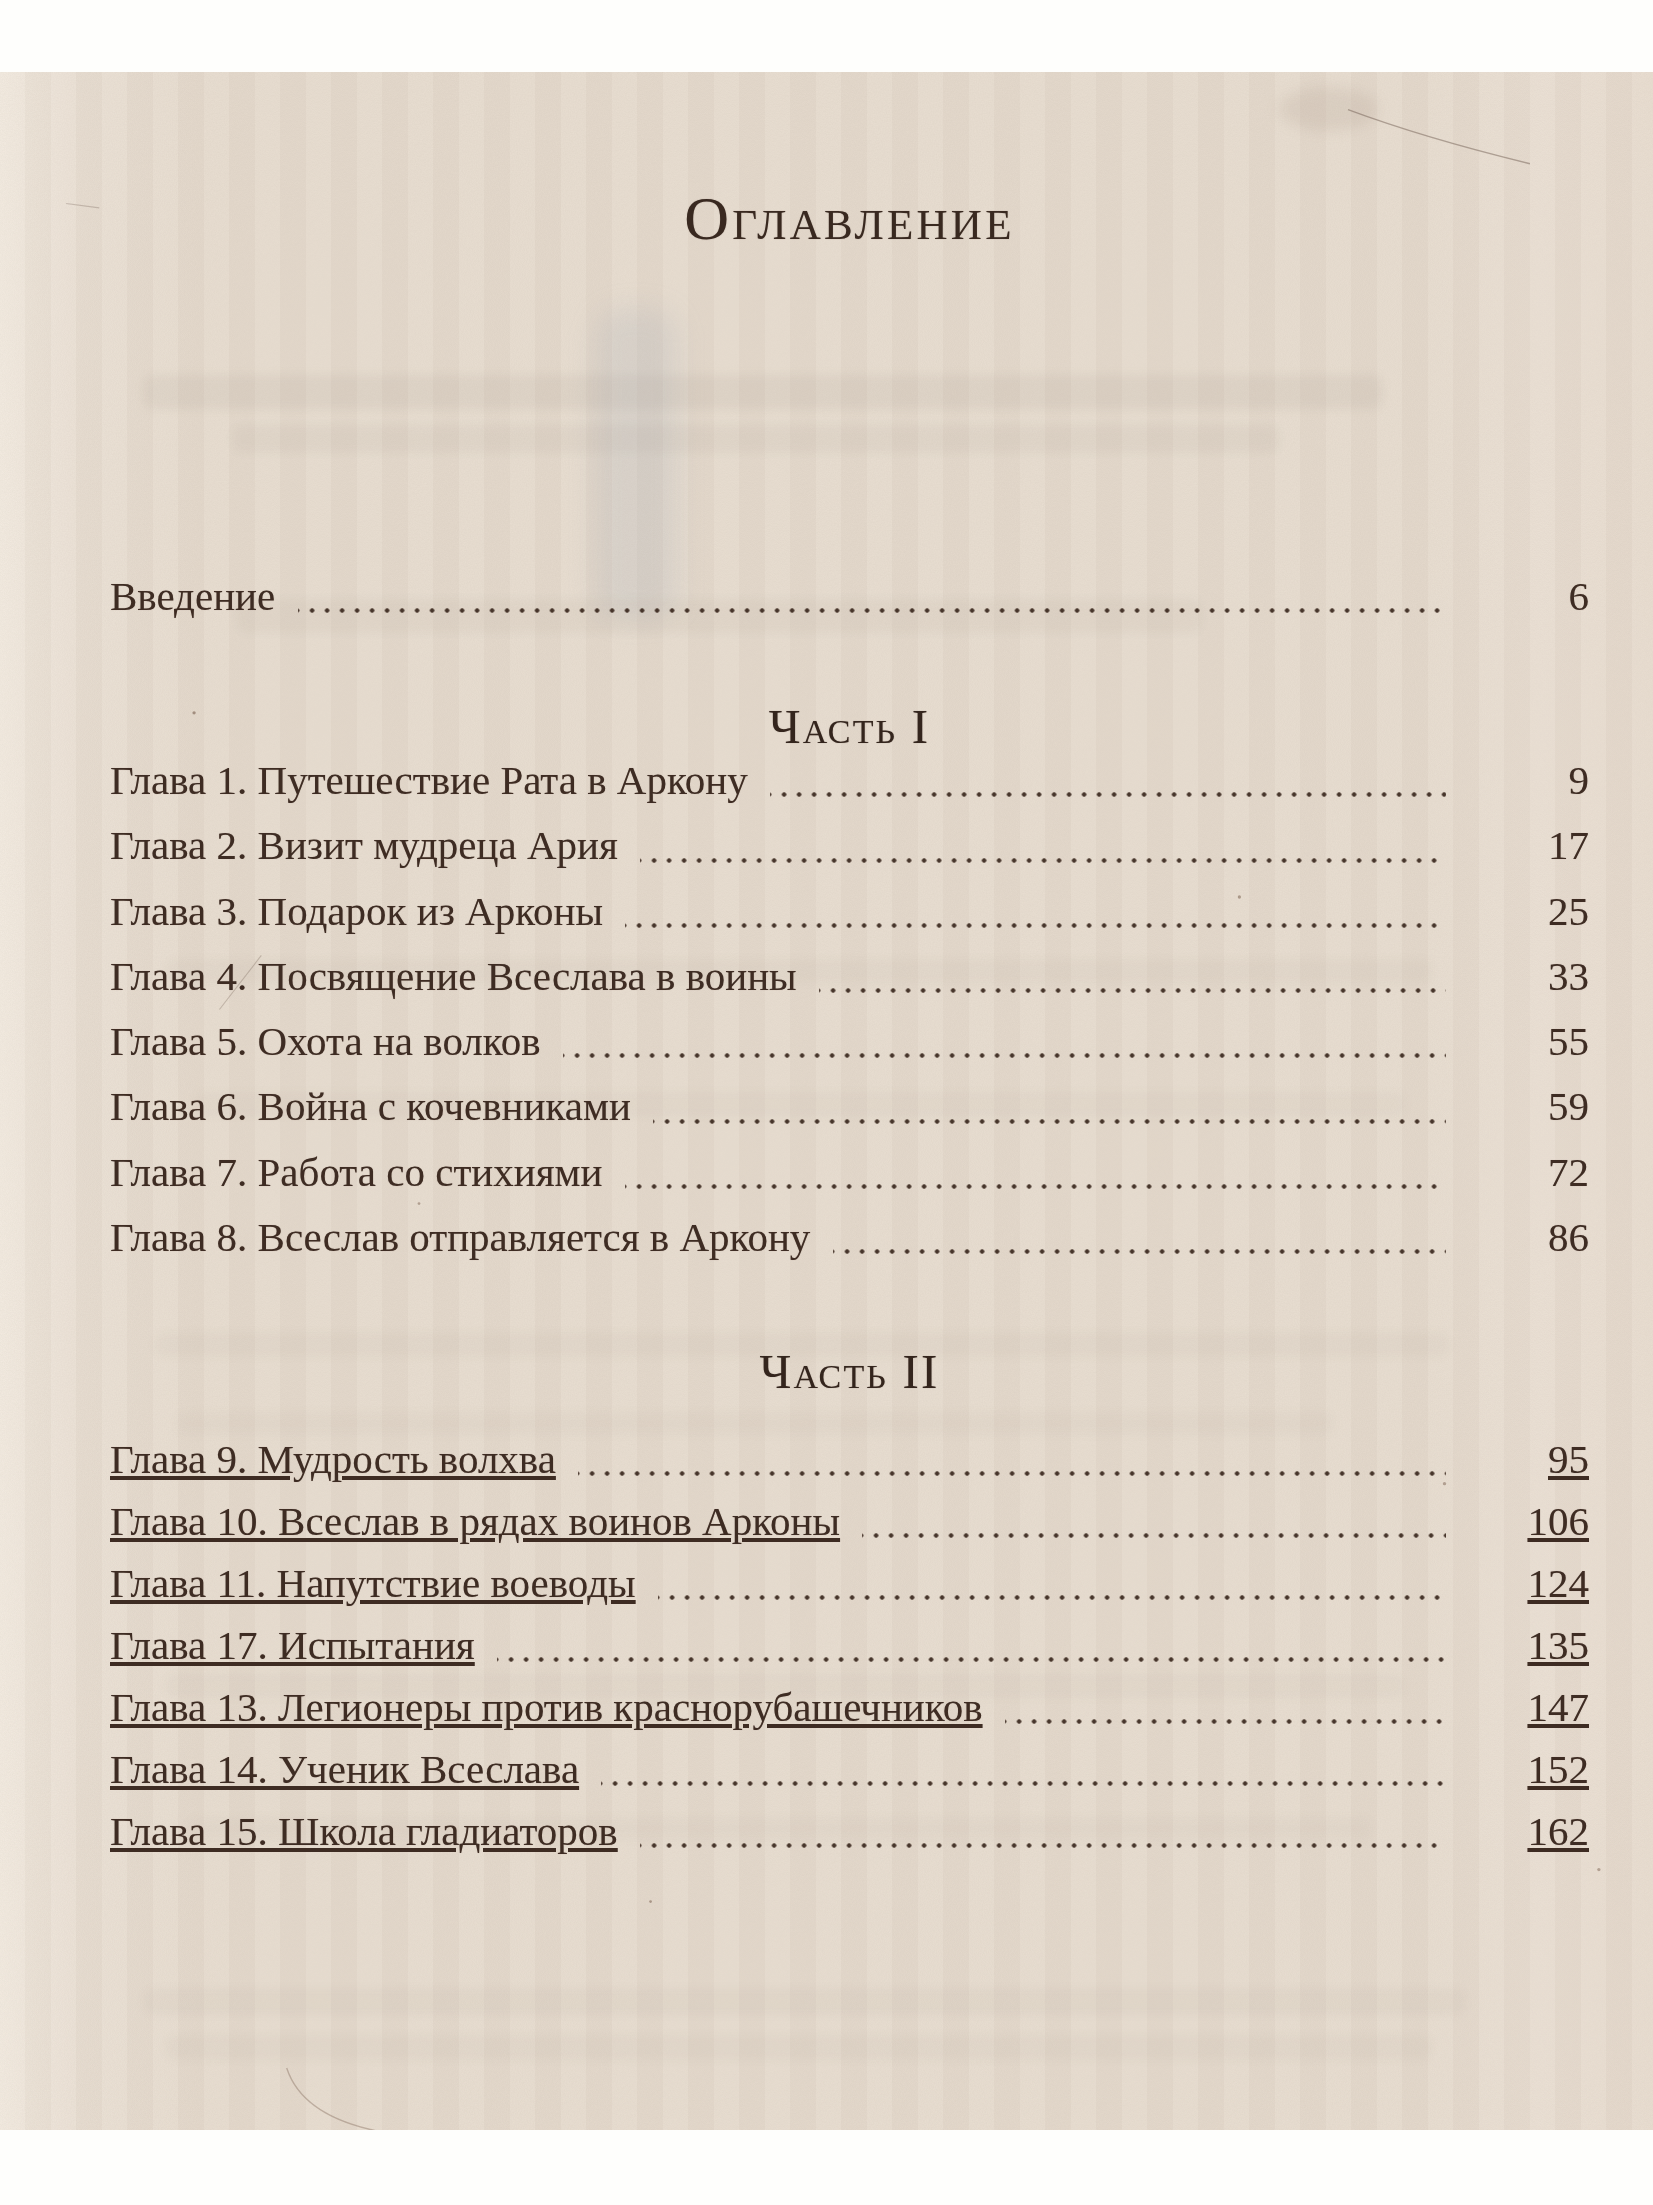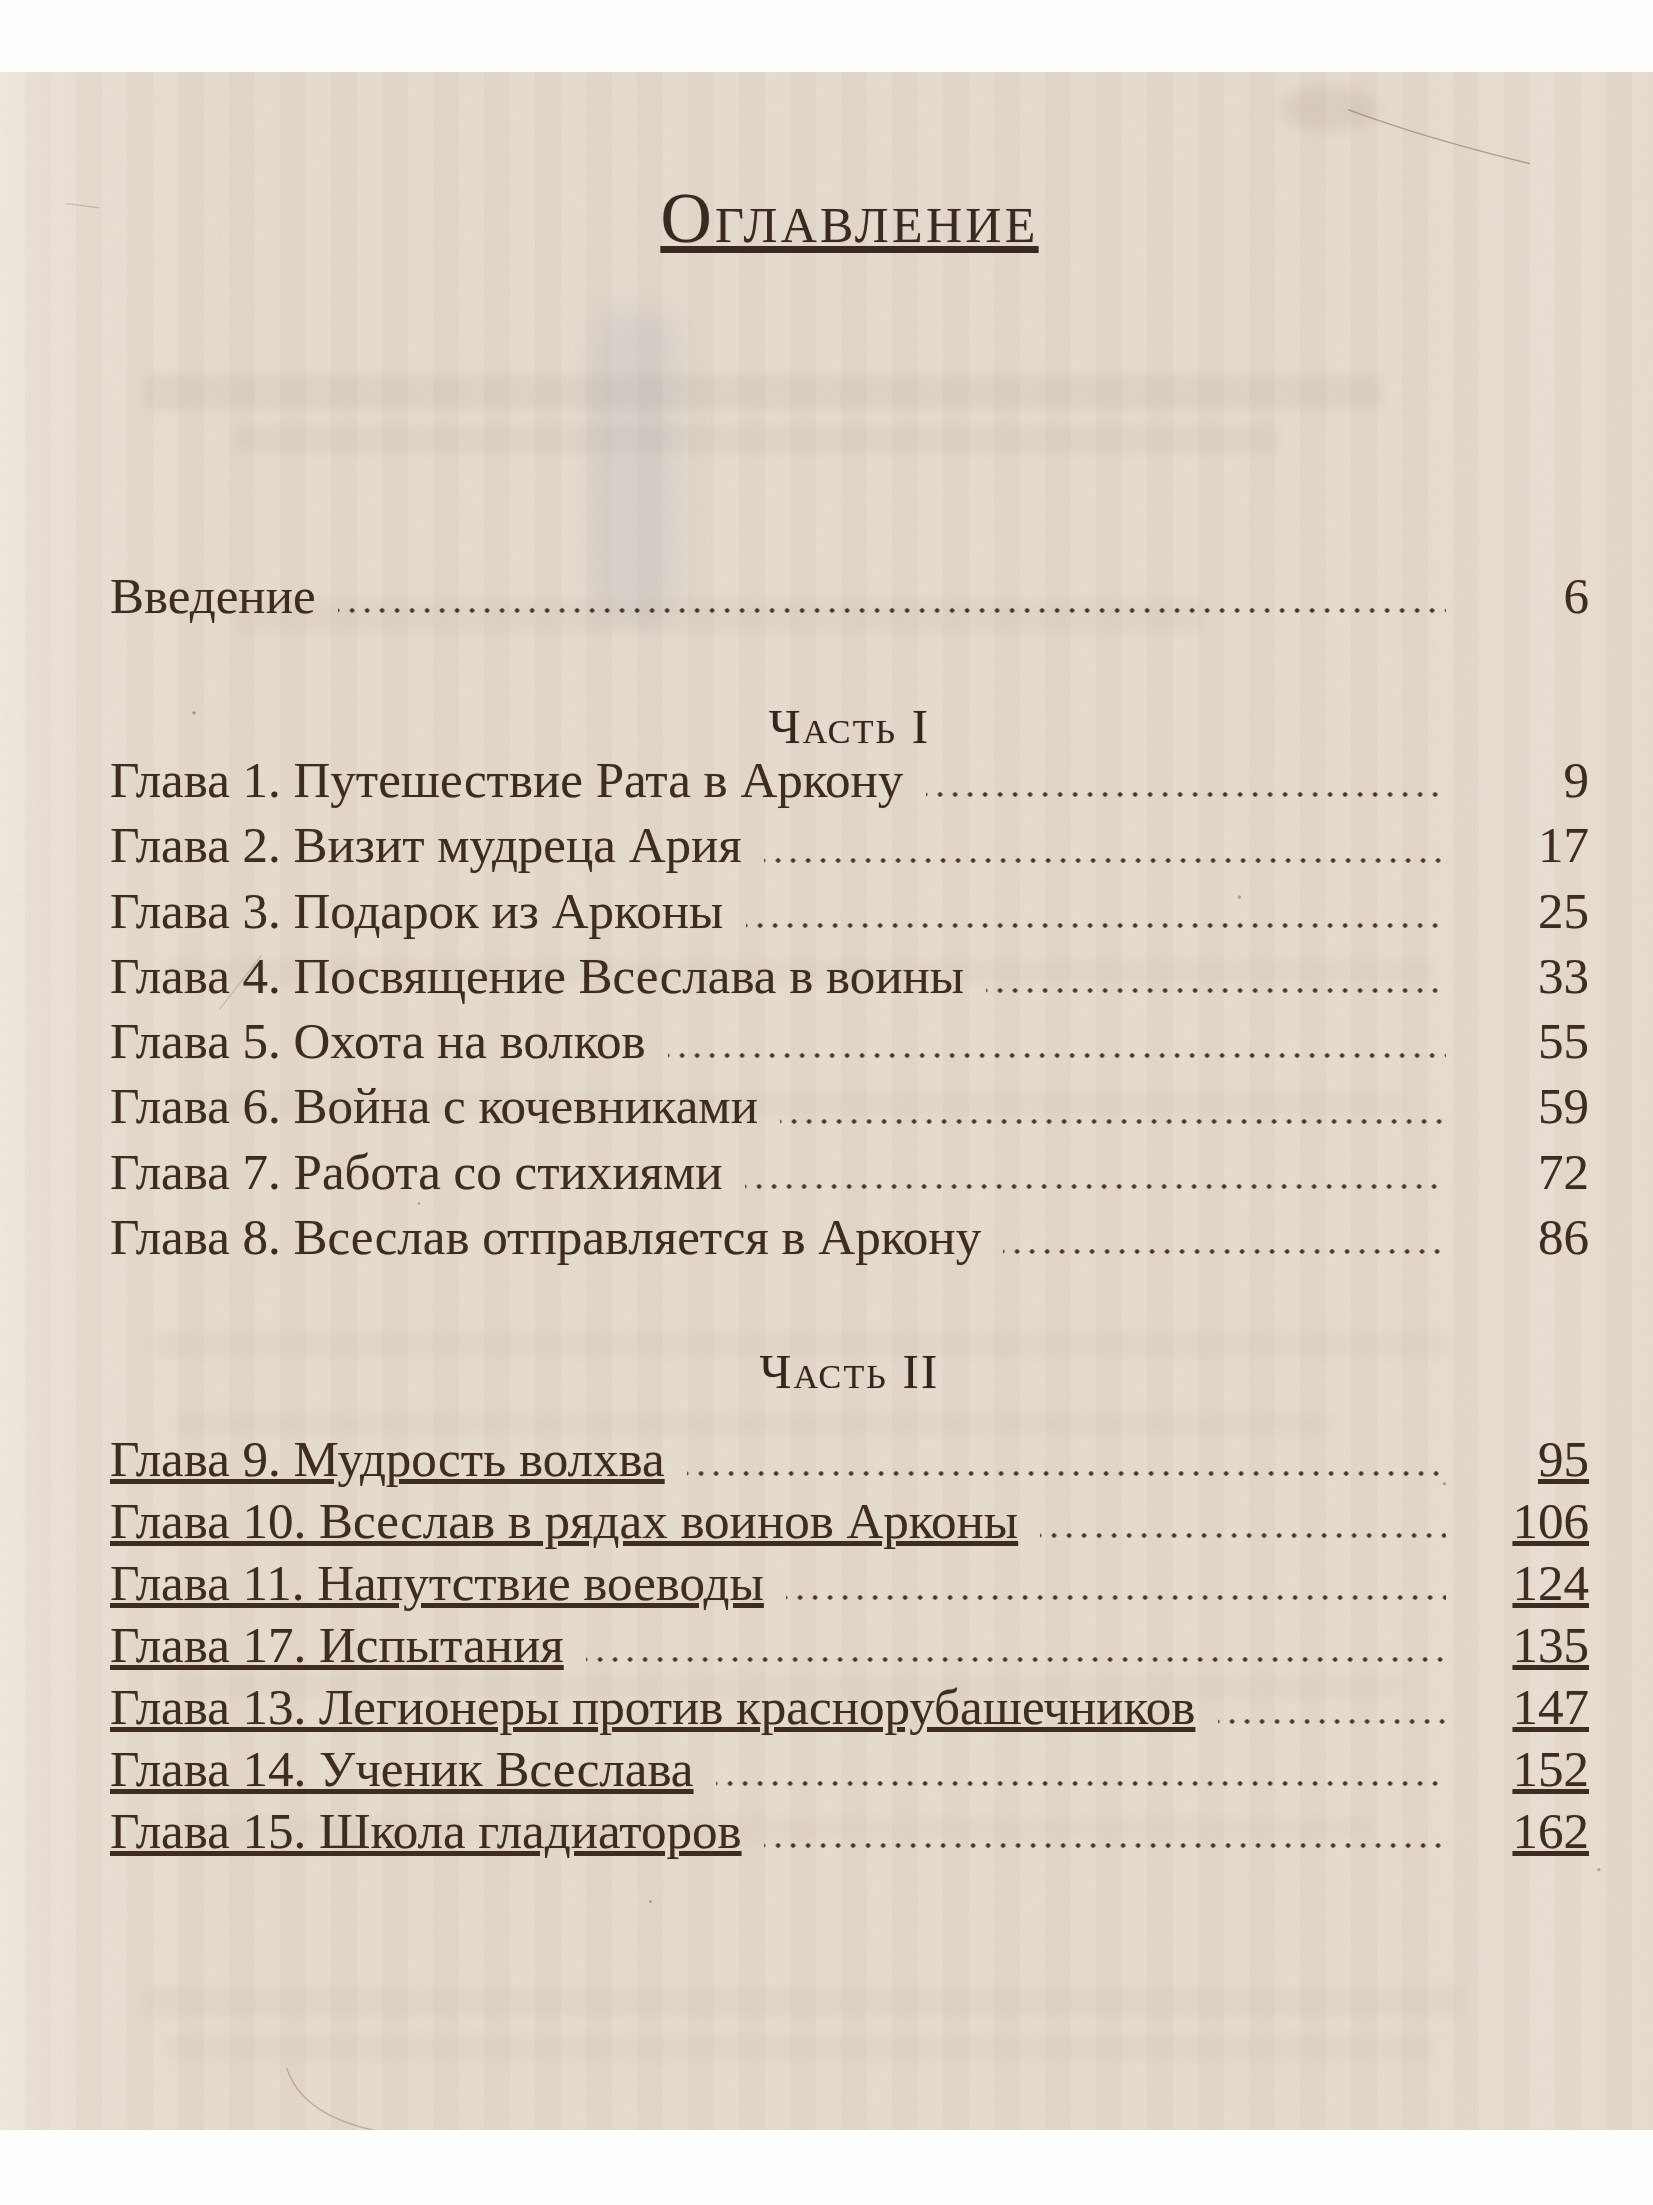--- a/index.html
+++ b/index.html
@@ -13,26 +13,25 @@
     position:absolute;left:0;top:72px;width:1654px;height:2058px;
     background:
       repeating-linear-gradient(90deg, rgba(255,255,255,0.05) 0 25px, rgba(88,70,60,0.022) 25px 51px),
       linear-gradient(90deg,#f2eadf 0%,#eae0d4 5%,#e7dccf 12%,#e7dccf 86%,#eadfd3 93%,#e8dccf 100%),
       #e7dccf;
   }
   .grain{position:absolute;left:0;top:0;width:100%;height:100%;pointer-events:none;}
   .content{position:absolute;inset:0;padding:0 65px 0 110px;box-sizing:border-box;color:#3e2c23;}
   .title{
     margin:91px 0 0 0;text-align:center;font-weight:normal;
-    font-size:71px;line-height:110px;letter-spacing:3.3px;
+    font-size:62px;line-height:110px;letter-spacing:3.3px;
     font-variant:small-caps;color:#392920;
     text-shadow:0 0 1.1px rgba(57,41,32,0.35);
-    text-decoration:underline;
   }
-  .row{display:flex;align-items:flex-end;height:51px;line-height:51px;font-size:51px;gap:8px;}
+  .row{display:flex;align-items:flex-end;height:51px;line-height:51px;font-size:41px;gap:8px;}
   .intro-row{margin-top:298px;}
   .lbl{white-space:nowrap;text-shadow:0 0 0.8px rgba(62,44,34,0.3);}
   .leader{
     flex:1;height:51px;margin:0 19px 0 14.3px;
     background-image:radial-gradient(circle, rgba(58,40,30,0.92) 1.9px, rgba(58,40,30,0) 2.5px);
     background-size:15px 51px;background-position:6.6px 14.3px;background-repeat:repeat-x;
   }
   .num{min-width:116px;text-align:right;text-shadow:0 0 0.8px rgba(62,44,34,0.3);}
   .part-heading{
     text-align:center;font-size:49px;line-height:57px;letter-spacing:2.2px;

